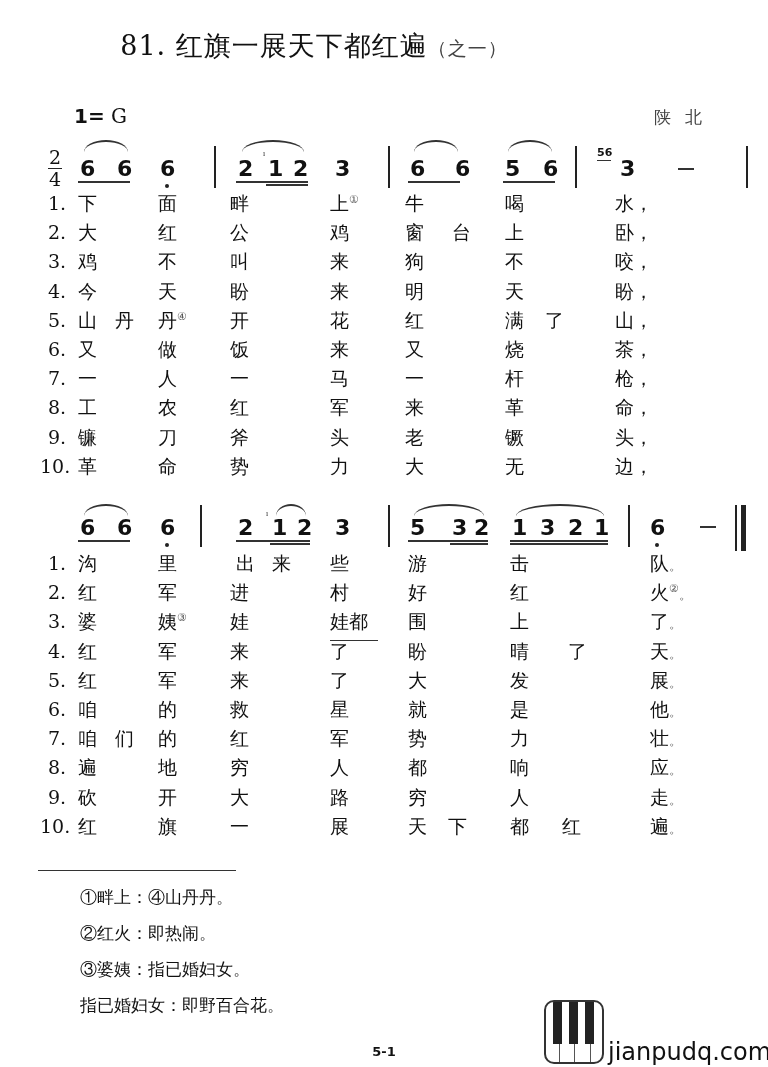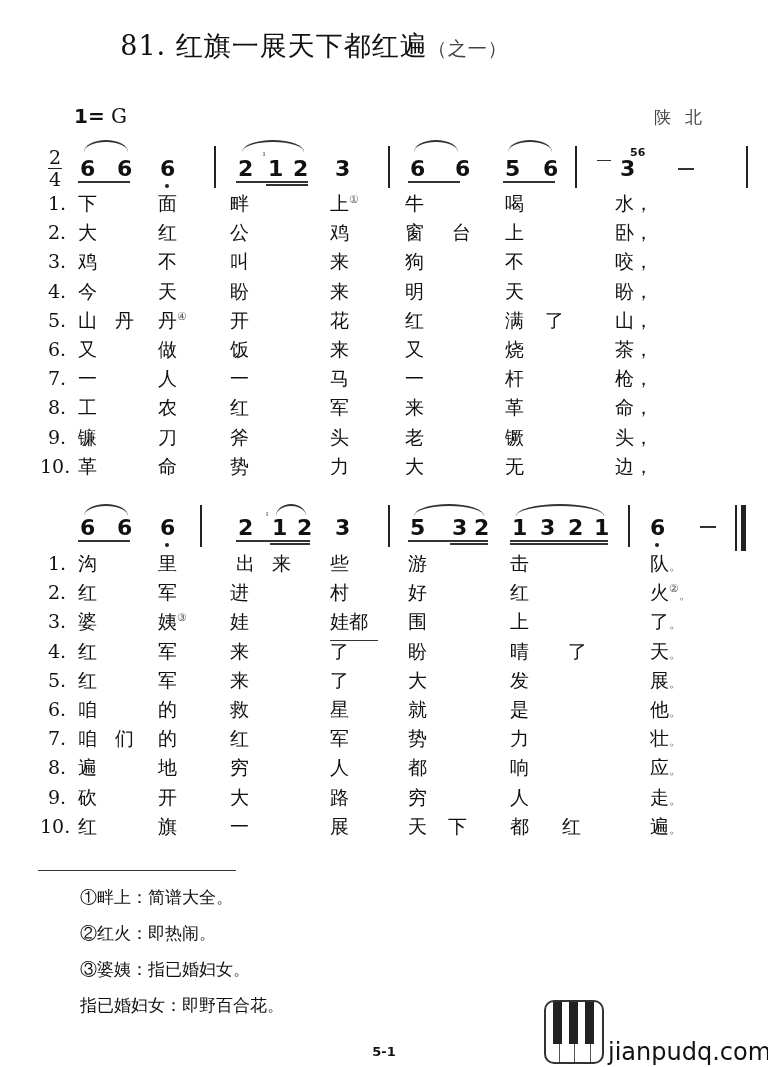--- a/index.html
+++ b/index.html
@@ -14,21 +14,21 @@
   .note { position:absolute; font-family:"DejaVu Sans", sans-serif; font-weight:bold; font-size:22px; line-height:1; }
   .ts { position:absolute; font-size:19px; line-height:1; text-align:center; }
   .bar { position:absolute; width:2px; background:#222; }
   .uline { position:absolute; height:2px; background:#333; }
   .slur { position:absolute; border-top:2px solid #333; border-radius:50% 50% 0 0 / 100% 100% 0 0; height:10px; }
   .dot { position:absolute; width:4px; height:4px; background:#222; border-radius:50%; }
   .dash { position:absolute; height:2px; width:16px; background:#333; }
   .lyr { position:absolute; font-size:19px; line-height:1; white-space:nowrap; }
   .vnum { position:absolute; font-size:19px; line-height:1; font-family:"DejaVu Serif", serif; }
   .fn { font-size:11px; vertical-align:top; color:#555; }
-  .grace { position:absolute; font-family:"DejaVu Sans", sans-serif; font-weight:bold; font-size:11px;margin-left:33px; }
+  .grace { position:absolute; font-family:"DejaVu Sans", sans-serif; font-weight:bold; font-size:11px; }
   .footrule { left:38px; top:870px; width:198px; height:1px; background:#333; }
   .footnote { position:absolute; left:80px; font-size:17px; }
   .pagenum { left:0; width:768px; top:1044px; text-align:center; font-family:"DejaVu Sans", sans-serif; font-weight:bold; font-size:13px; }
   .logo { left:544px; top:996px; width:224px; height:71px; }
   .logo .keys { position:absolute; left:0; top:4px; width:56px; height:60px; border:2px solid #333; border-radius:10px; overflow:hidden; background:#fff; }
   .logo .bk { position:absolute; top:0; width:9px; height:42px; background:#222; }
   .logo .wl { position:absolute; top:42px; width:1px; height:20px; background:#555; }
   .logo .cn { position:absolute; left:62px; top:2px; font-family:"DejaVu Sans", sans-serif; font-size:37px; letter-spacing:1px; color:#111; }
   .logo .en { position:absolute; left:64px; top:42px; font-family:"DejaVu Sans", sans-serif; font-size:24px; color:#111; }
   .end-o { font-size:13px; color:#555; }
@@ -290,21 +290,21 @@
     <div class="lyr" style="left: 330px; top: 816.8px;">展</div>
     <div class="lyr" style="left: 408px; top: 816.8px;">天</div>
     <div class="lyr" style="left: 448px; top: 816.8px;">下</div>
     <div class="lyr" style="left: 510px; top: 816.8px;">都</div>
     <div class="lyr" style="left: 562px; top: 816.8px;">红</div>
     <div class="lyr" style="left: 650px; top: 816.8px;">遍<span class="end-o">。</span></div>
   </div>
 <div class="uline" style="left:330px;top:640px;width:48px;height:1px;"></div>
 
 <div class="abs footrule"></div>
-<div class="footnote" style="top:886px;">①畔上：简谱大全。</div>
+<div class="footnote" style="top:886px;">①畔上：④山丹丹。</div>
 <div class="footnote" style="top:922px;">②红火：即热闹。</div>
 <div class="footnote" style="top:958px;">③婆姨：指已婚妇女。</div>
 <div class="footnote" style="top:994px;">指已婚妇女：即野百合花。</div>
 
 <div class="abs pagenum">5-1</div>
 
 <div class="abs logo">
   <div class="keys">
     <div class="bk" style="left:7px;"></div>
       <div class="bk" style="left:23px;"></div>

